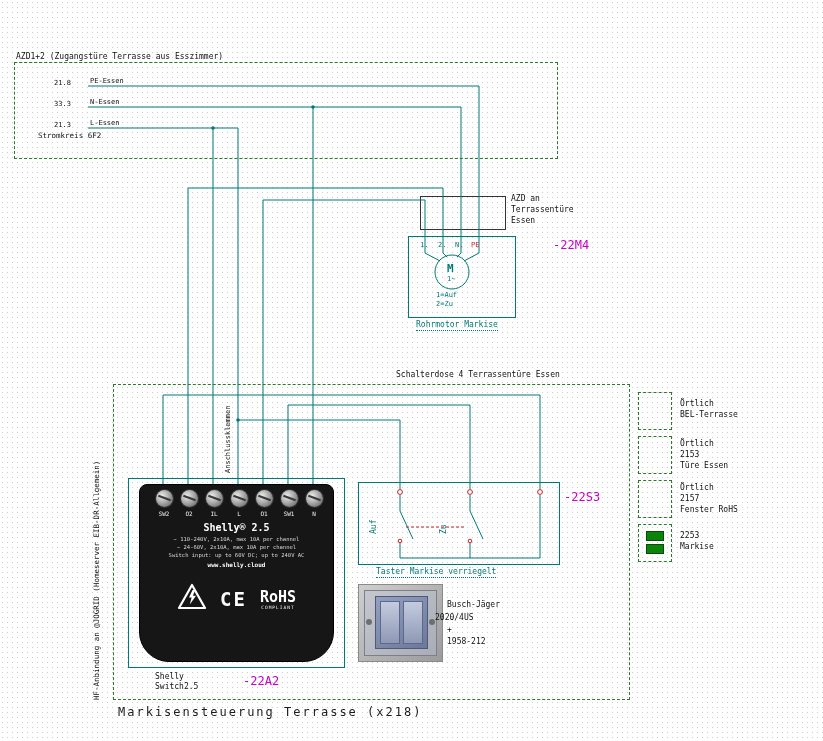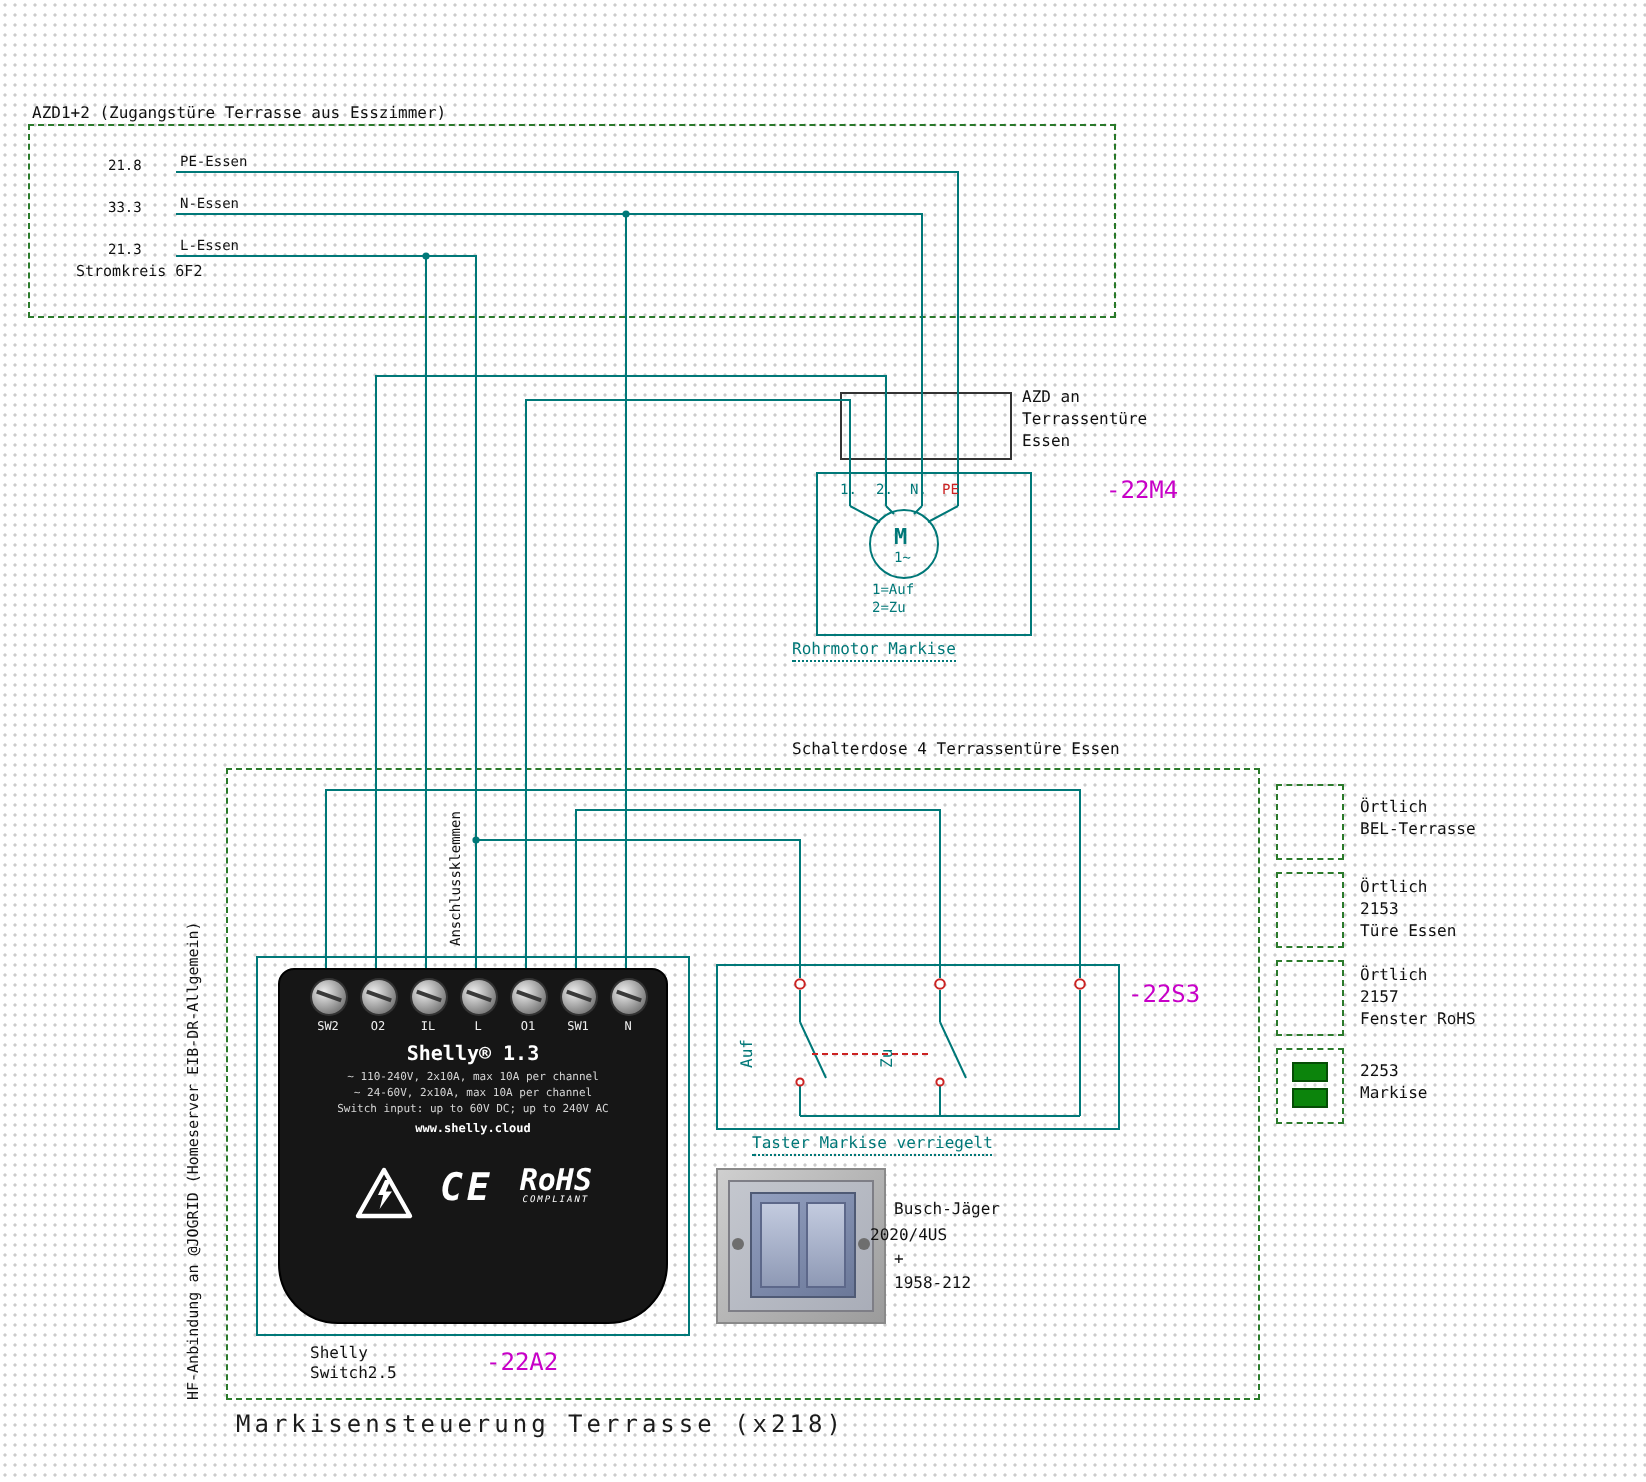--- a/index.html
+++ b/index.html
@@ -29,21 +29,21 @@
     background:#161616; border:1px solid #000; border-radius:8px 8px 30px 30px; }
   .screw { position:absolute; top:5px; width:17px; height:17px; border-radius:50%;
     background:radial-gradient(circle at 35% 35%, #eeeeee, #999999 55%, #555555);
     box-shadow:0 0 0 1px #333; }
   .screw::after { content:""; position:absolute; left:2px; right:2px; top:7px; height:2px;
     background:#3a3a3a; transform:rotate(20deg); }
   .tlab { position:absolute; top:25px; width:20px; text-align:center; font-size:6px; color:#f0f0f0; }
   .sh-name { position:absolute; top:37px; width:100%; text-align:center; font-size:10px; font-weight:bold; color:#fff; }
   .sh-spec { position:absolute; width:100%; text-align:center; font-size:5.5px; color:#d5d5d5; }
   .sh-web  { position:absolute; width:100%; text-align:center; font-size:6px; font-weight:bold; color:#fff; }
-  .sh-icons{ position:absolute; left:0; top:98px; width:100%; display:flex; justify-content:center; align-items:flex-start; gap:13px;font-style:italic; }
+  .sh-icons{ position:absolute; left:0; top:98px; width:100%; display:flex; justify-content:center; align-items:flex-end; gap:13px; }
   .sh-ce   { font-size:19px; font-weight:bold; color:#fff; letter-spacing:2px; }
   .sh-rohs { text-align:center; color:#fff; }
   .sh-rohs .r1 { display:block; font-size:15px; font-weight:bold; line-height:1; }
   .sh-rohs .r2 { display:block; font-size:4.5px; letter-spacing:1px; }
 
   .leg-line { display:block; font-size:8px; line-height:11px; }
 </style>
 </head>
 <body>
 
@@ -106,21 +106,21 @@
     <div class="screw" style="left:116px"></div>
     <div class="screw" style="left:141px"></div>
     <div class="screw" style="left:166px"></div>
     <span class="tlab" style="left:14px">SW2</span>
     <span class="tlab" style="left:39px">O2</span>
     <span class="tlab" style="left:64px">IL</span>
     <span class="tlab" style="left:89px">L</span>
     <span class="tlab" style="left:114px">O1</span>
     <span class="tlab" style="left:139px">SW1</span>
     <span class="tlab" style="left:164px">N</span>
-    <div class="sh-name">Shelly® 1.3</div>
+    <div class="sh-name">Shelly® 2.5</div>
     <div class="sh-spec" style="top:51px">~ 110-240V, 2x10A, max 10A per channel</div>
     <div class="sh-spec" style="top:59px">~ 24-60V, 2x10A, max 10A per channel</div>
     <div class="sh-spec" style="top:67px">Switch input: up to 60V DC; up to 240V AC</div>
     <div class="sh-web" style="top:76px">www.shelly.cloud</div>
     <div class="sh-icons">
       <svg width="30" height="27" viewBox="0 0 30 27">
         <path d="M15 2 L28 25 L2 25 Z" fill="none" stroke="#fff" stroke-width="2.2" stroke-linejoin="round"></path>
         <path d="M15.5 7 L12 14.5 L14.6 14.5 L12.8 21.5 L19 12.8 L15.9 12.8 L18.3 7 Z" fill="#fff"></path>
       </svg>
       <span class="sh-ce">CE</span>
@@ -156,21 +156,21 @@
   <div class="lbl" style="left:511px;top:216px;font-size:8px">Essen</div>
 
   <div class="lbl teal" style="left:420px;top:241px;font-size:7px">1.</div>
   <div class="lbl teal" style="left:438px;top:241px;font-size:7px">2.</div>
   <div class="lbl teal" style="left:455px;top:241px;font-size:7px">N.</div>
   <div class="lbl red" style="left:471px;top:241px;font-size:7px">PE</div>
   <div class="lbl teal" style="left:447px;top:262px;font-size:11px;font-weight:bold">M</div>
   <div class="lbl teal" style="left:447px;top:275px;font-size:7px">1~</div>
   <div class="lbl teal" style="left:436px;top:291px;font-size:7px">1=Auf</div>
   <div class="lbl teal" style="left:436px;top:300px;font-size:7px">2=Zu</div>
-  <div class="lbl teal dotted-u" style="left:396px;top:320px;font-size:8px">Rohrmotor Markise</div>
+  <div class="lbl teal dotted-u" style="left:416px;top:320px;font-size:8px">Rohrmotor Markise</div>
   <div class="lbl mag" style="left:553px;top:238px">-22M4</div>
 
   <div class="lbl" style="left:396px;top:370px;font-size:8px">Schalterdose 4 Terrassentüre Essen</div>
 
   <div class="lbl" style="left:155px;top:672px;font-size:8px">Shelly</div>
   <div class="lbl" style="left:155px;top:682px;font-size:8px">Switch2.5</div>
   <div class="lbl mag" style="left:243px;top:674px">-22A2</div>
 
   <div class="lbl mag" style="left:564px;top:490px">-22S3</div>
   <div class="lbl teal dotted-u" style="left:376px;top:567px;font-size:8px">Taster Markise verriegelt</div>

